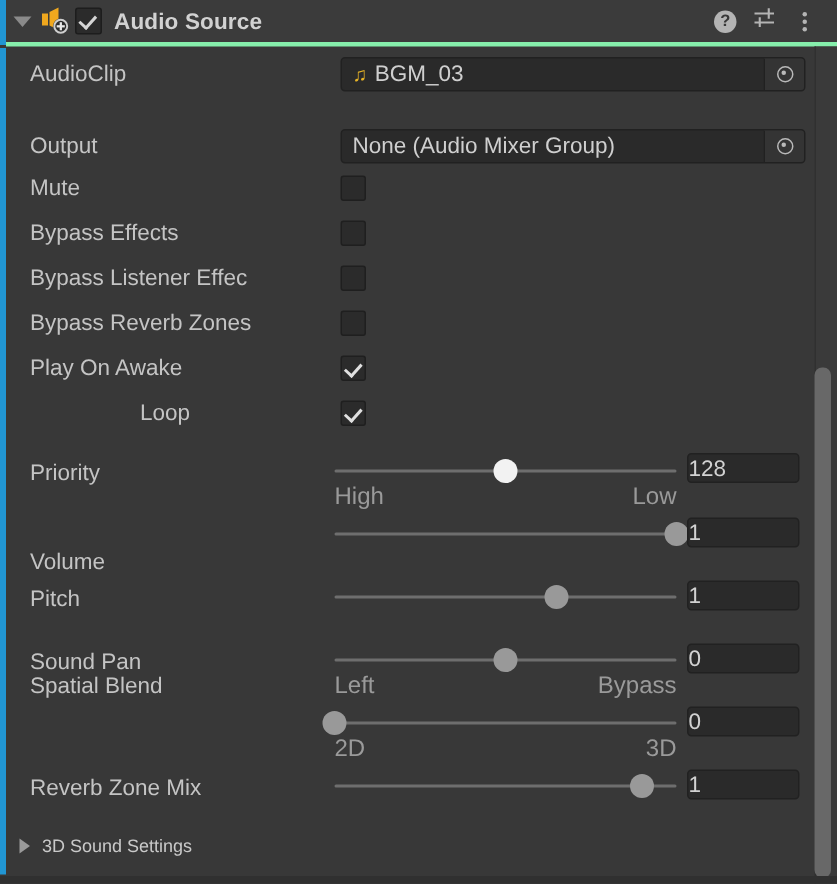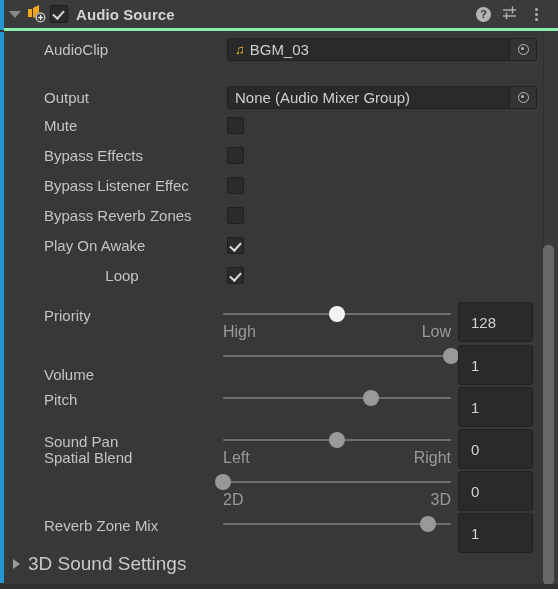--- a/index.html
+++ b/index.html
@@ -140,21 +140,21 @@
     position: absolute;
     left: 4px;
     right: 0;
     height: 30px;
     display: flex;
     align-items: center;
   }
   .row-label {
     color: #c4c4c4;
     font-size: 15px;
-    padding-left: 40px;
+    padding-left: 16px;
     width: 196px;
     box-sizing: border-box;
     white-space: nowrap;
     overflow: hidden;
     flex: none;
   }
 
   
   .objfield {
     position: absolute;
@@ -267,51 +267,51 @@
     justify-content: space-between;
     color: #9a9a9a;
     font-size: 16px;
   }
 
   
   .numfield {
     position: absolute;
     left: 458px;
     width: 75px;
-    height: 40px;
+    height: 20px;
     background: #2a2a2a;
     border: 1px solid #212121;
     border-radius: 3px;
     box-sizing: border-box;
     color: #d2d2d2;
     font-size: 15px;
     display: flex;
     align-items: center;
-    padding-left: 12px;
+    padding-left: 0;
   }
 
   
   .foldrow {
     position: absolute;
     left: 4px;
     right: 0;
     display: flex;
     align-items: center;
     height: 28px;
   }
   .foldrow .arr {
     width: 24px;
     display: flex;
     align-items: center;
     justify-content: center;
     flex: none;
   }
   .foldrow .ftxt {
     color: #c9c9c9;
-    font-size: 19px;
+    font-size: 12px;
   }
 
   
   .scrollbar-track {
     position: absolute;
     right: 0;
     top: 31px;
     bottom: 0;
     width: 15px;
     background: #3a3a3a;
@@ -471,21 +471,21 @@
 
   <div class="row" style="top:426px;">
     <div class="row-label">Sound Pan</div>
   </div>
   <div class="slider" style="top:431px;">
     <div class="track"></div>
     <div class="knob" style="left:50%;"></div>
   </div>
   <div class="subrow" style="top:449px;gap:23px;">
     <span>Left</span>
-    <span>Right</span>
+    <span>Bypass</span>
   </div>
   <div class="numfield" style="top:429px;">0</div>
 
   <div class="row" style="top:442px;align-items:center;">
     <div class="row-label">Spatial Blend</div>
   </div>
   <div class="slider" style="top:473px;">
     <div class="track"></div>
     <div class="knob" style="left:0%;"></div>
   </div>

